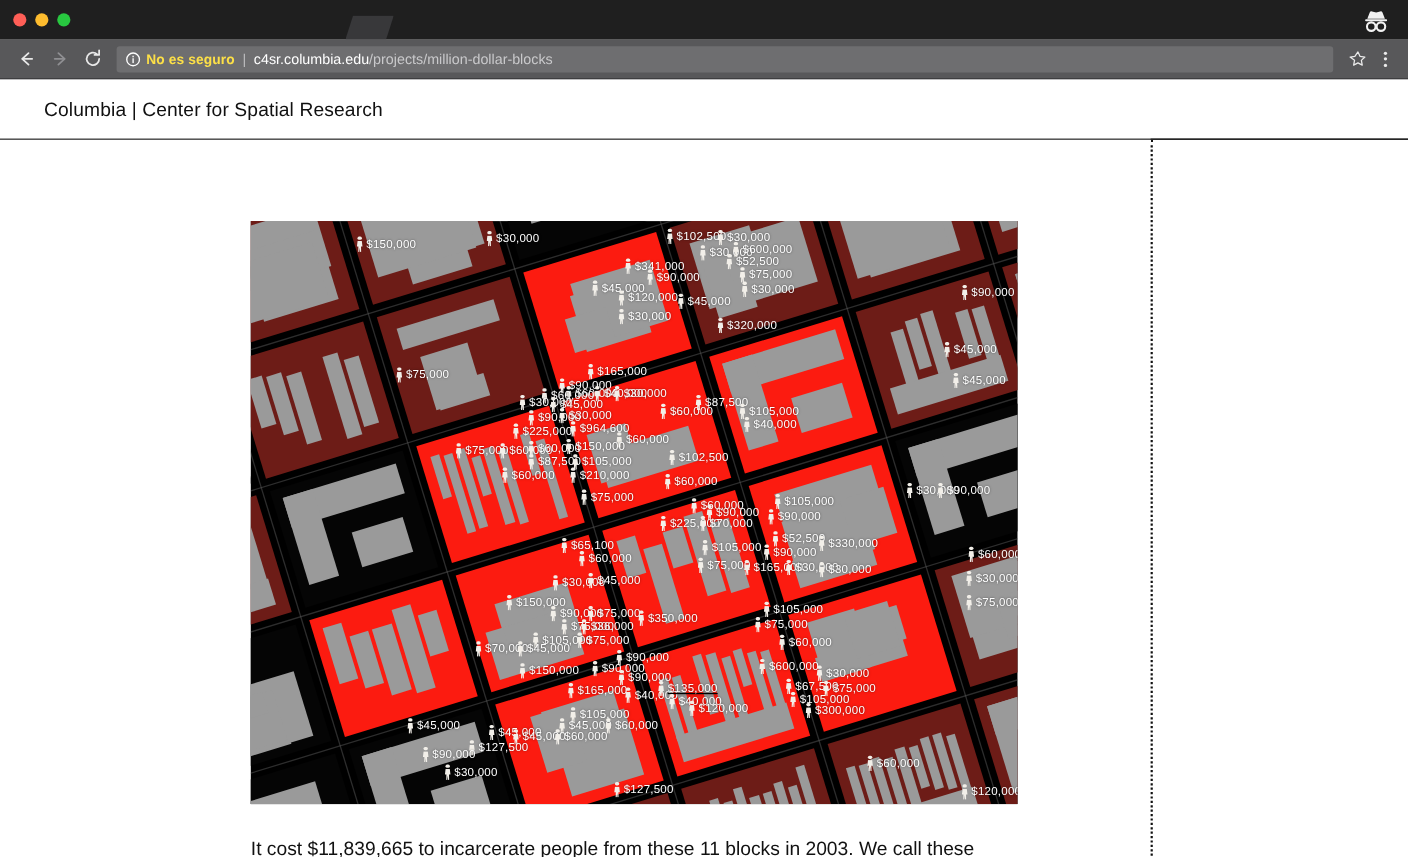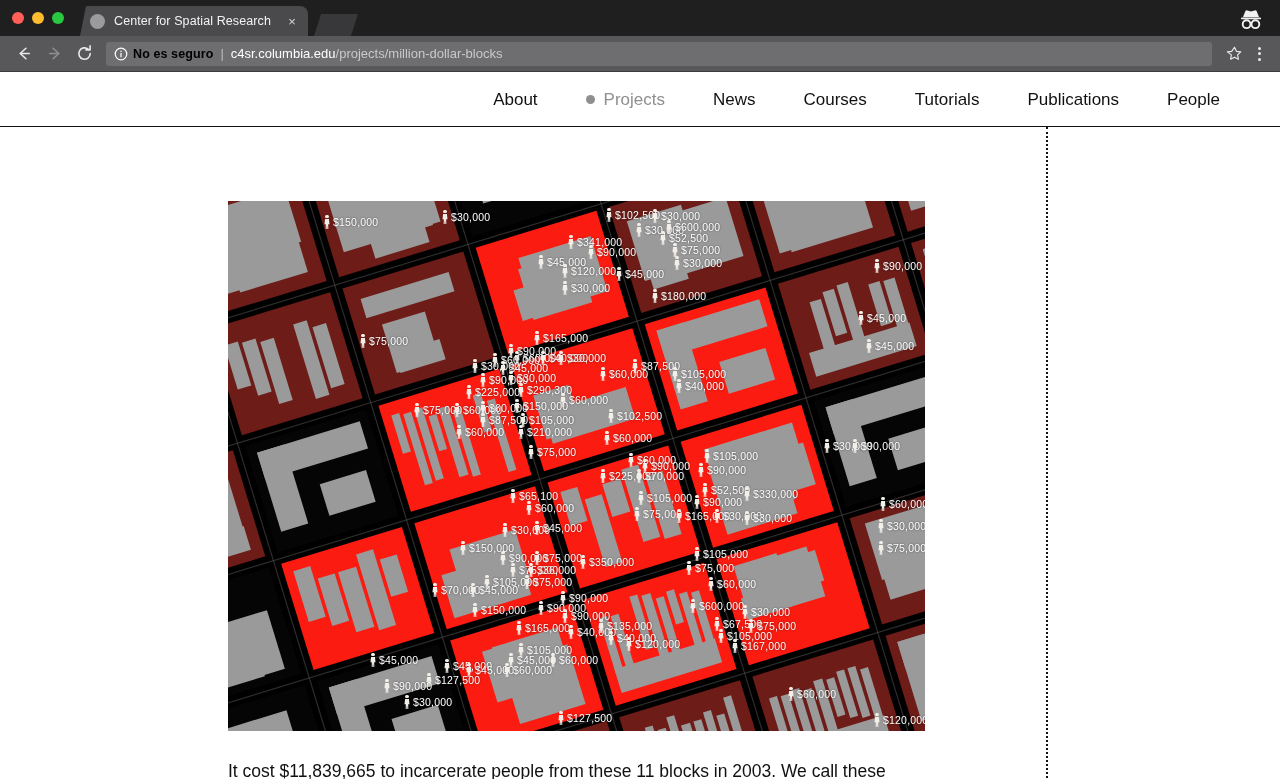--- a/index.html
+++ b/index.html
@@ -78,21 +78,21 @@
   .nav-btn.disabled { color: #8f8f92; }
   .omnibox {
     flex: 1 1 auto; height: 24px; margin-left: 6px; margin-right: 8px;
     background: #6e6e70;
     border-radius: 3px;
     display: flex; align-items: center;
     padding: 0 8px;
     overflow: hidden;
   }
   .sec-icon { width:14px; height:14px; flex:0 0 auto; margin-right:5px; color:#fff;}
-  .sec-text { color:#000000; font-size:12.5px; font-weight:bold; white-space:nowrap; letter-spacing:.1px;}
+  .sec-text { color:#fde047; font-size:12.5px; font-weight:bold; white-space:nowrap; letter-spacing:.1px;}
   .sec-sep { color:#bdbdbf; margin:0 7px; font-size:13px; }
   .url-strong { color:#ffffff; font-size:13px; white-space:nowrap; }
   .url-dim { color:#c9c9cb; font-size:13px; white-space:nowrap; }
   .star-btn { width:24px;height:24px;flex:0 0 auto;display:flex;align-items:center;justify-content:center;color:#eaeaea;}
   .menu-btn { width:22px;height:26px;flex:0 0 auto;display:flex;flex-direction:column;align-items:center;justify-content:center;gap:2.5px;}
   .menu-dot { width:3px;height:3px;border-radius:50%;background:#eaeaea;display:block;}
 
   
   .page {
     position: absolute; top: 73px; left: 0;
@@ -201,25 +201,20 @@
 
 <div id="browser">
 
   <div class="chrome-tabstrip">
     <div class="traffic-lights">
       <span class="tl red"></span>
       <span class="tl yellow"></span>
       <span class="tl green"></span>
     </div>
 
-    <div class="tab">
-      <span class="tab-favicon"></span>
-      <span class="tab-title">Center for Spatial Research</span>
-      <span class="tab-close">×</span>
-    </div>
     <div class="tab-ghost"></div>
 
     <div class="incognito">
       <svg viewBox="0 0 26 22" width="26" height="22" aria-hidden="true">
         <path d="M5 9 L7.2 3.4 Q7.8 2 9.3 2.4 L13 3.4 L16.7 2.4 Q18.2 2 18.8 3.4 L21 9 Z" fill="#f1f1f1"></path>
         <rect x="3" y="9.4" width="20" height="1.9" rx="0.9" fill="#f1f1f1"></rect>
         <circle cx="8.6" cy="16.2" r="3.9" fill="none" stroke="#f1f1f1" stroke-width="1.9"></circle>
         <circle cx="17.4" cy="16.2" r="3.9" fill="none" stroke="#f1f1f1" stroke-width="1.9"></circle>
         <path d="M12.5 15.6 h1" stroke="#f1f1f1" stroke-width="1.6"></path>
       </svg>
@@ -268,44 +263,21 @@
     <div class="menu-btn">
       <span class="menu-dot"></span>
         <span class="menu-dot"></span>
         <span class="menu-dot"></span>
     </div>
   </div>
 
   <div class="page">
 
     <div class="site-nav">
-      <div class="nav-links">
-        <a class="nav-link">
-          <span>About</span>
-        </a>
-        <a class="nav-link active">
-          <span class="nav-dot"></span>
-          <span>Projects</span>
-        </a>
-        <a class="nav-link">
-          <span>News</span>
-        </a>
-        <a class="nav-link">
-          <span>Courses</span>
-        </a>
-        <a class="nav-link">
-          <span>Tutorials</span>
-        </a>
-        <a class="nav-link">
-          <span>Publications</span>
-        </a>
-        <a class="nav-link">
-          <span>People</span>
-        </a>
-      </div>
+      <div class="brand">Columbia | Center for Spatial Research</div>
     </div>
 
     <div class="content">
       <div class="nav-underline-right"></div>
       <div class="divider-dotted"></div>
 
       <div class="map-wrap">
         <div class="map-inner" id="map-inner">
             <div class="blk dark" style="left: 118px; top: 208px; width: 107px; height: 94px;"></div>
             <div class="blk maroon" style="left: 118px; top: 312px; width: 107px; height: 94px;"></div>
@@ -533,21 +505,21 @@
             <div class="marker" style="left: 388px; top: 66px;">
               <span class="pin"></span>
               <span class="amt">$45,000</span>
             </div>
             <div class="marker" style="left: 334px; top: 80px;">
               <span class="pin"></span>
               <span class="amt">$30,000</span>
             </div>
             <div class="marker" style="left: 424px; top: 88px;">
               <span class="pin"></span>
-              <span class="amt">$180,000</span>
+              <span class="amt">$320,000</span>
             </div>
             <div class="marker" style="left: 646px; top: 58px;">
               <span class="pin"></span>
               <span class="amt">$90,000</span>
             </div>
             <div class="marker" style="left: 630px; top: 110px;">
               <span class="pin"></span>
               <span class="amt">$45,000</span>
             </div>
             <div class="marker" style="left: 638px; top: 138px;">
@@ -597,21 +569,21 @@
             <div class="marker" style="left: 280px; top: 170px;">
               <span class="pin"></span>
               <span class="amt">$30,000</span>
             </div>
             <div class="marker" style="left: 238px; top: 184px;">
               <span class="pin"></span>
               <span class="amt">$225,000</span>
             </div>
             <div class="marker" style="left: 290px; top: 182px;">
               <span class="pin"></span>
-              <span class="amt">$290,300</span>
+              <span class="amt">$964,600</span>
             </div>
             <div class="marker" style="left: 372px; top: 166px;">
               <span class="pin"></span>
               <span class="amt">$60,000</span>
             </div>
             <div class="marker" style="left: 404px; top: 158px;">
               <span class="pin"></span>
               <span class="amt">$87,500</span>
             </div>
             <div class="marker" style="left: 444px; top: 166px;">
@@ -807,21 +779,21 @@
               <span class="amt">$90,000</span>
             </div>
             <div class="marker" style="left: 288px; top: 420px;">
               <span class="pin"></span>
               <span class="amt">$165,000</span>
             </div>
             <div class="marker" style="left: 340px; top: 424px;">
               <span class="pin"></span>
               <span class="amt">$40,000</span>
             </div>
-            <div class="marker" style="left: 370px; top: 418px;">
+            <div class="marker" style="left: 370px; top: 418px; text-decoration: underline;">
               <span class="pin"></span>
               <span class="amt">$135,000</span>
             </div>
             <div class="marker" style="left: 380px; top: 430px;">
               <span class="pin"></span>
               <span class="amt">$40,000</span>
             </div>
             <div class="marker" style="left: 398px; top: 436px;">
               <span class="pin"></span>
               <span class="amt">$120,000</span>
@@ -869,21 +841,21 @@
             <div class="marker" style="left: 520px; top: 418px;">
               <span class="pin"></span>
               <span class="amt">$75,000</span>
             </div>
             <div class="marker" style="left: 490px; top: 428px;">
               <span class="pin"></span>
               <span class="amt">$105,000</span>
             </div>
             <div class="marker" style="left: 504px; top: 438px;">
               <span class="pin"></span>
-              <span class="amt">$167,000</span>
+              <span class="amt">$300,000</span>
             </div>
             <div class="marker" style="left: 480px; top: 376px;">
               <span class="pin"></span>
               <span class="amt">$60,000</span>
             </div>
             <div class="marker" style="left: 142px; top: 452px;">
               <span class="pin"></span>
               <span class="amt">$45,000</span>
             </div>
             <div class="marker" style="left: 156px; top: 478px;">

